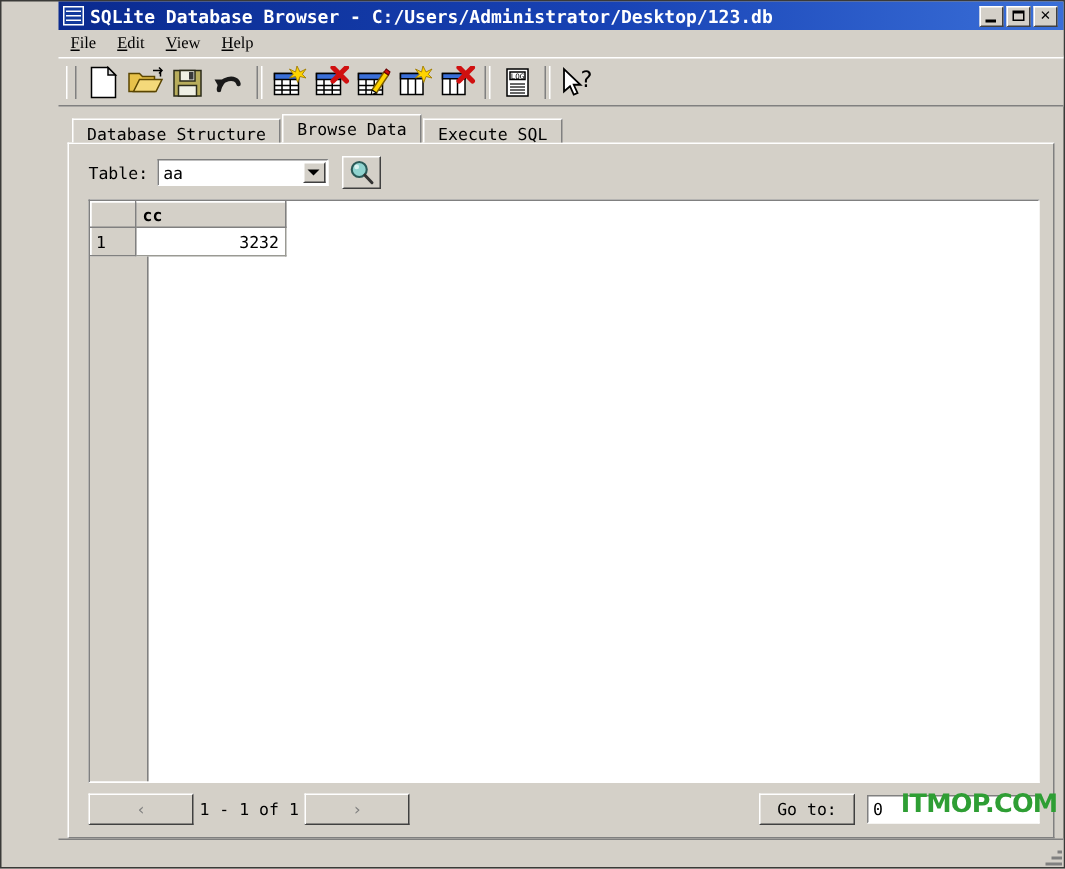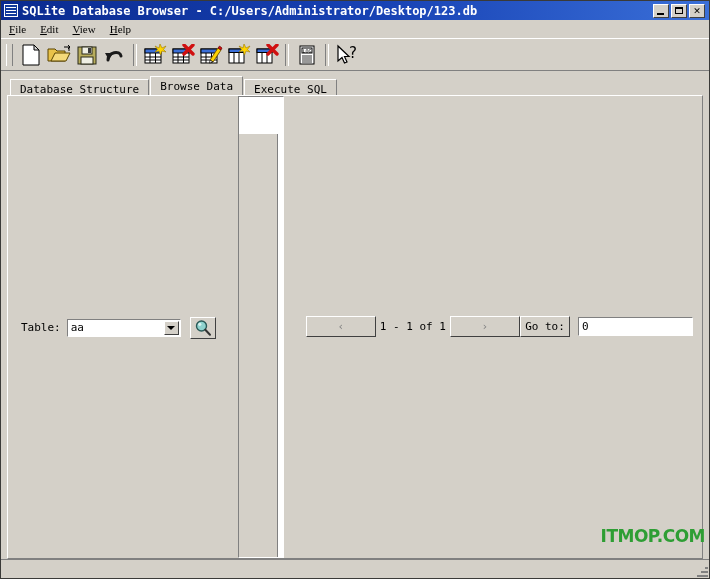--- a/index.html
+++ b/index.html
@@ -13,21 +13,21 @@
     overflow: hidden;
     position: relative;
   }
   .window {
     position: absolute;
     left: 0; top: 0;
     width: 710px; height: 579px;
     background: #d4d0c8;
     box-sizing: border-box;
     border: 1px solid #3a3a38;
-    display: flex; flex-direction: column;
+    display: flex; flex-direction: column; padding-left: 38px;
   }
   
   .titlebar {
     height: 19px;
     background: linear-gradient(to right, #0a2a8f 0%, #1843b5 55%, #3a6fd8 100%);
     display: flex; align-items: center;
     padding: 0 2px 0 3px;
     flex: 0 0 auto;
   }
   .app-icon {
@@ -167,21 +167,21 @@
     position: relative;
     z-index: 4;
   }
   
   .page {
     flex: 1 1 auto;
     margin: 0 6px 0 6px;
     border: 1px solid;
     border-color: #ffffff #808080 #808080 #ffffff;
     background: #d4d0c8;
-    display: flex; flex-direction: row;
+    display: flex; flex-direction: column;
     position: relative;
     box-sizing: border-box;
   }
   .toprow {
     display: flex; align-items: center;
     padding: 8px 9px 7px 13px;
     flex: 0 0 auto;
   }
   .lbl-table {
     font-family: "DejaVu Sans Mono", "Liberation Mono", monospace;
@@ -322,21 +322,21 @@
     color: #808080;
     cursor: default;
   }
   .pageinfo {
     font-family: "DejaVu Sans Mono", "Liberation Mono", monospace;
     font-size: 11px; color: #000;
     margin: 0 4px;
     white-space: nowrap;
   }
   .gotobtn {
-    width: 50px; height: 21px;
+    width: 64px; height: 21px;
     background: #d4d0c8;
     border: 1px solid;
     border-color: #ffffff #404040 #404040 #ffffff;
     box-sizing: border-box;
     display: flex; align-items: center; justify-content: center;
     font-family: "DejaVu Sans Mono", "Liberation Mono", monospace;
     font-size: 11px; color: #000;
     cursor: default;
   }
   .gotoinput {
@@ -543,20 +543,34 @@
           <circle cx="7.5" cy="7" r="5" fill="#8fd3cf" stroke="#2a5a58" stroke-width="1.4"></circle>
           <circle cx="5.8" cy="5.3" r="1.6" fill="#d8f2f0"></circle>
           <path d="M11.3,10.8 L16,15.8" stroke="#333" stroke-width="2" stroke-linecap="round"></path>
         </svg>
       </div>
       <div class="spacer"></div>
     </div>
 
     <div class="gridwrap">
       <div class="gridbody-fill"></div>
+      <table class="datagrid">
+        <thead>
+          <tr>
+            <th class="corner"></th>
+            <th class="colhdr" style="width:100px">cc</th>
+          </tr>
+        </thead>
+        <tbody>
+          <tr>
+            <td class="rowhdr">1</td>
+            <td class="cell" style="width:100px">3232</td>
+          </tr>
+        </tbody>
+      </table>
     </div>
 
     <div class="bottomrow">
       <div class="navbtn">‹</div>
       <div class="pageinfo">1 - 1 of 1</div>
       <div class="navbtn">›</div>
       <div class="spacer"></div>
       <div class="gotobtn">Go to:</div>
       <div class="gotoinput">0</div>
     </div>

